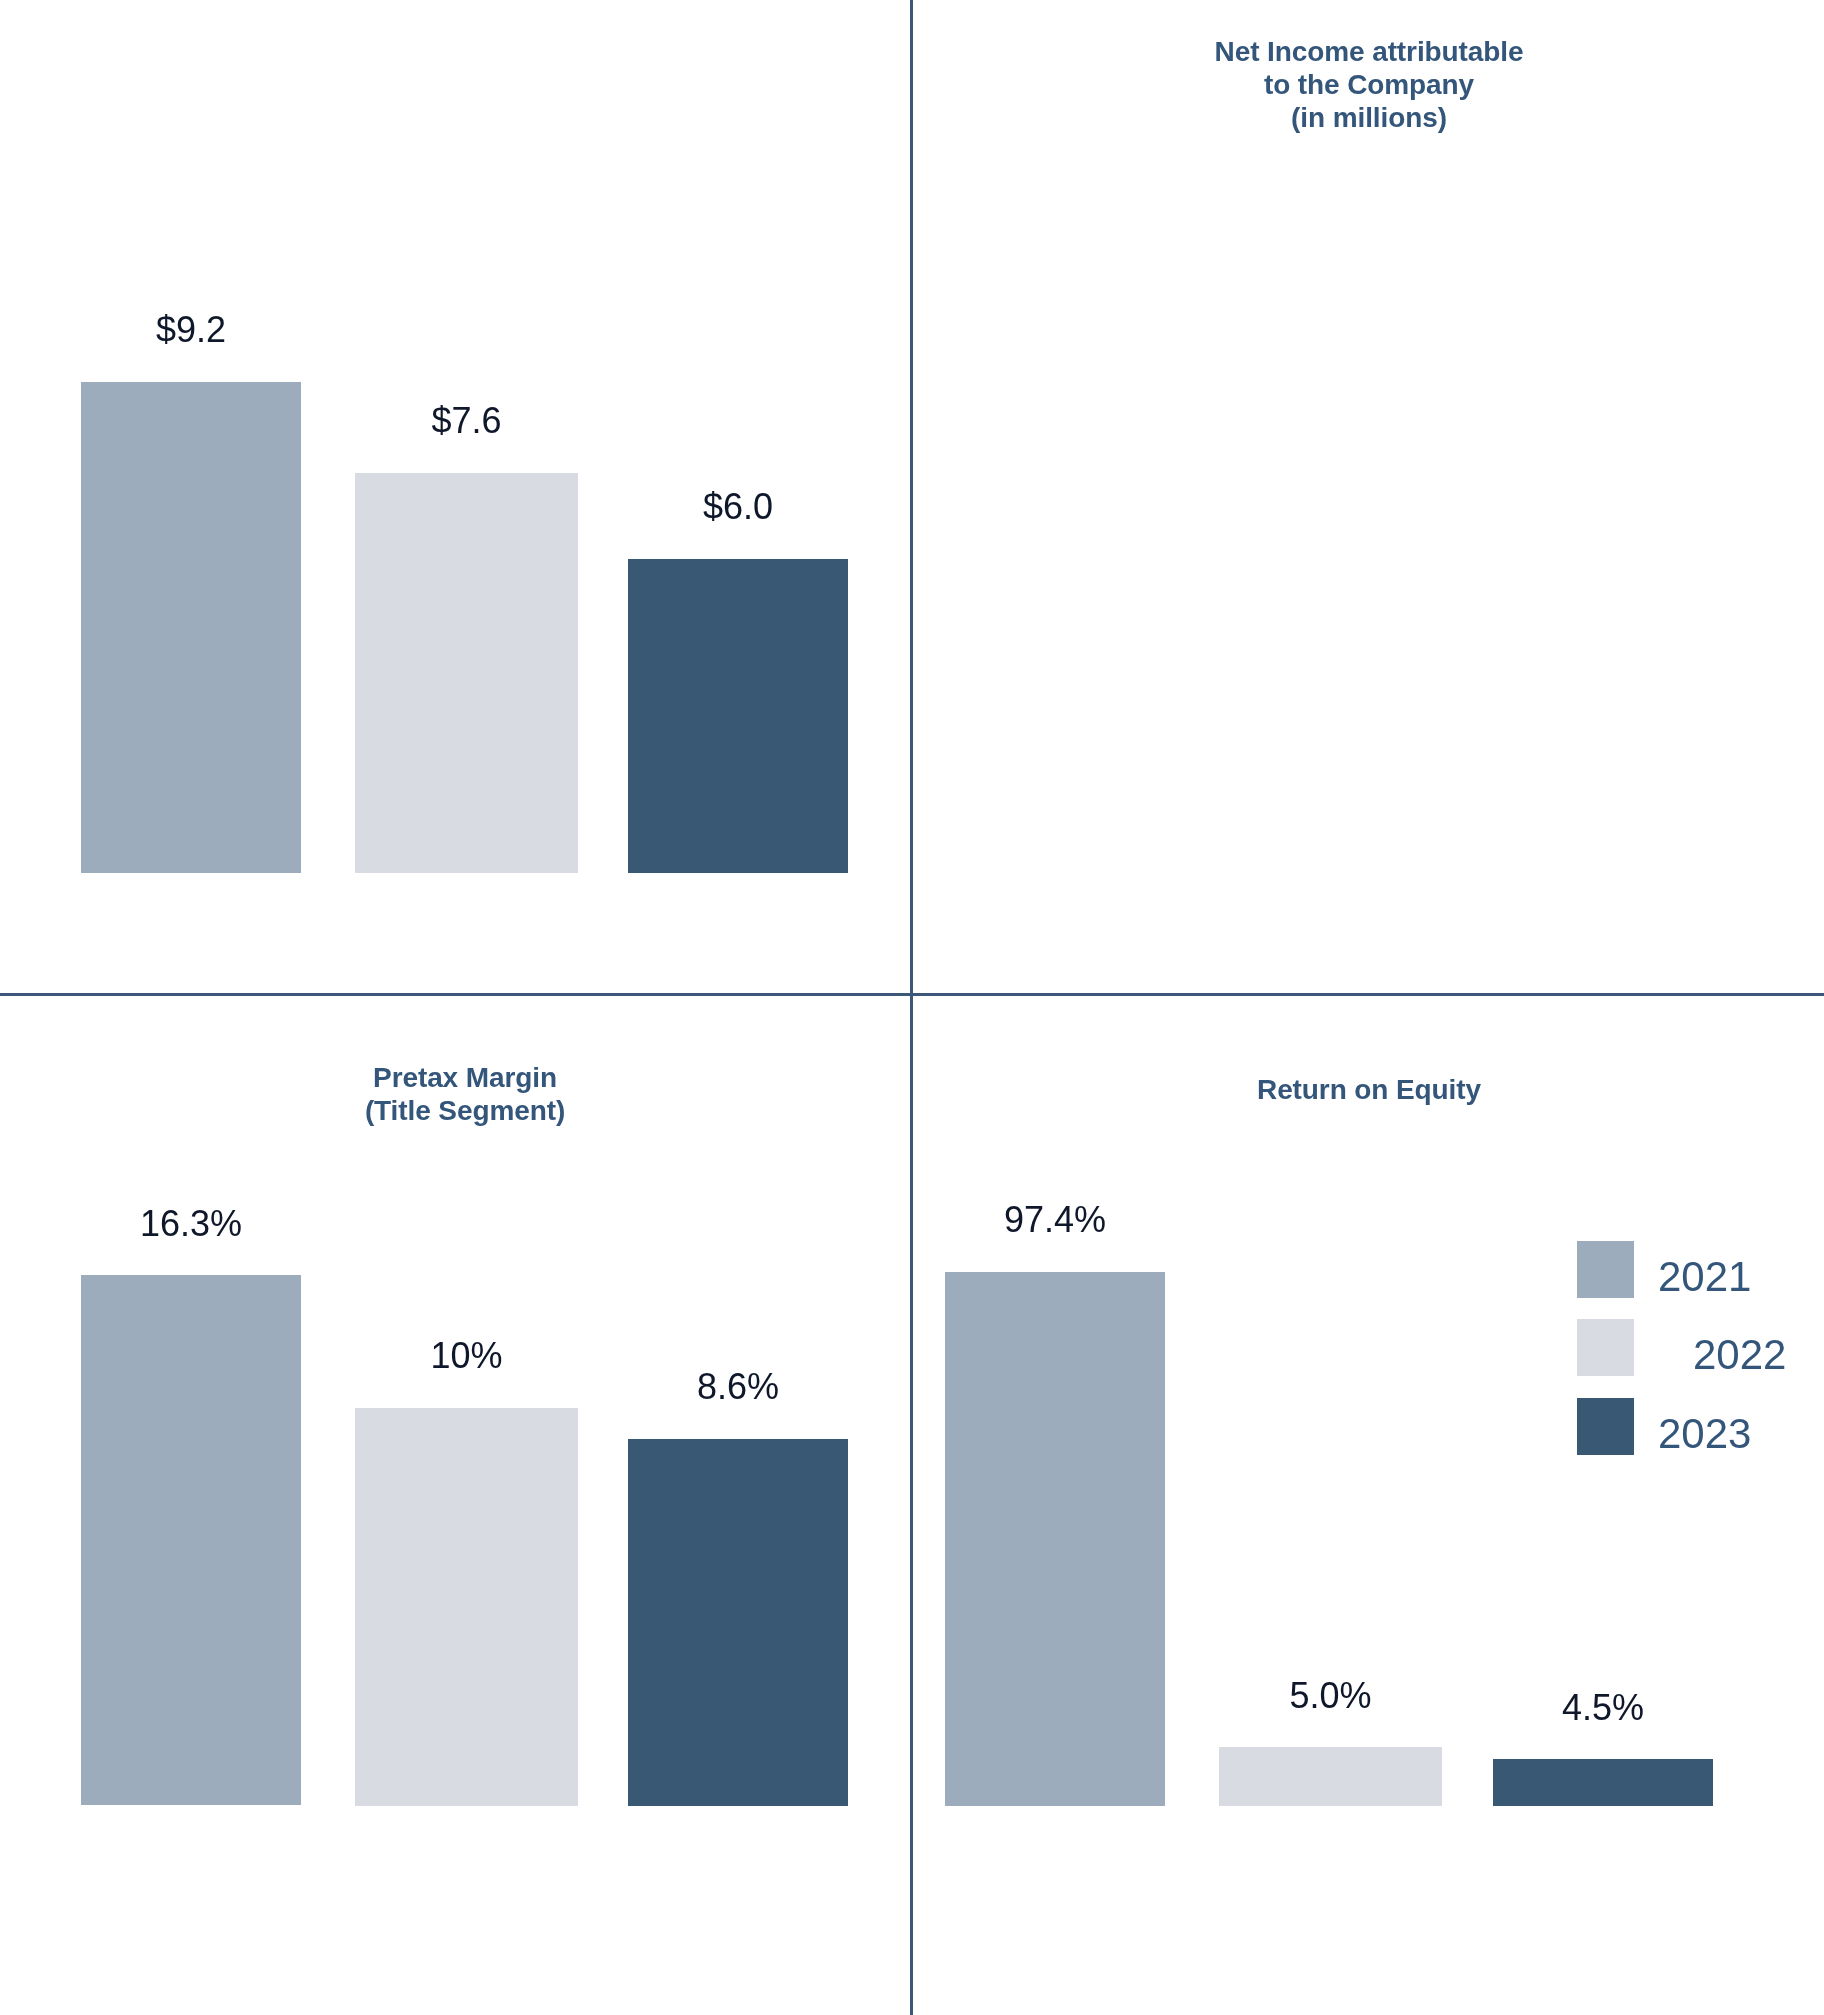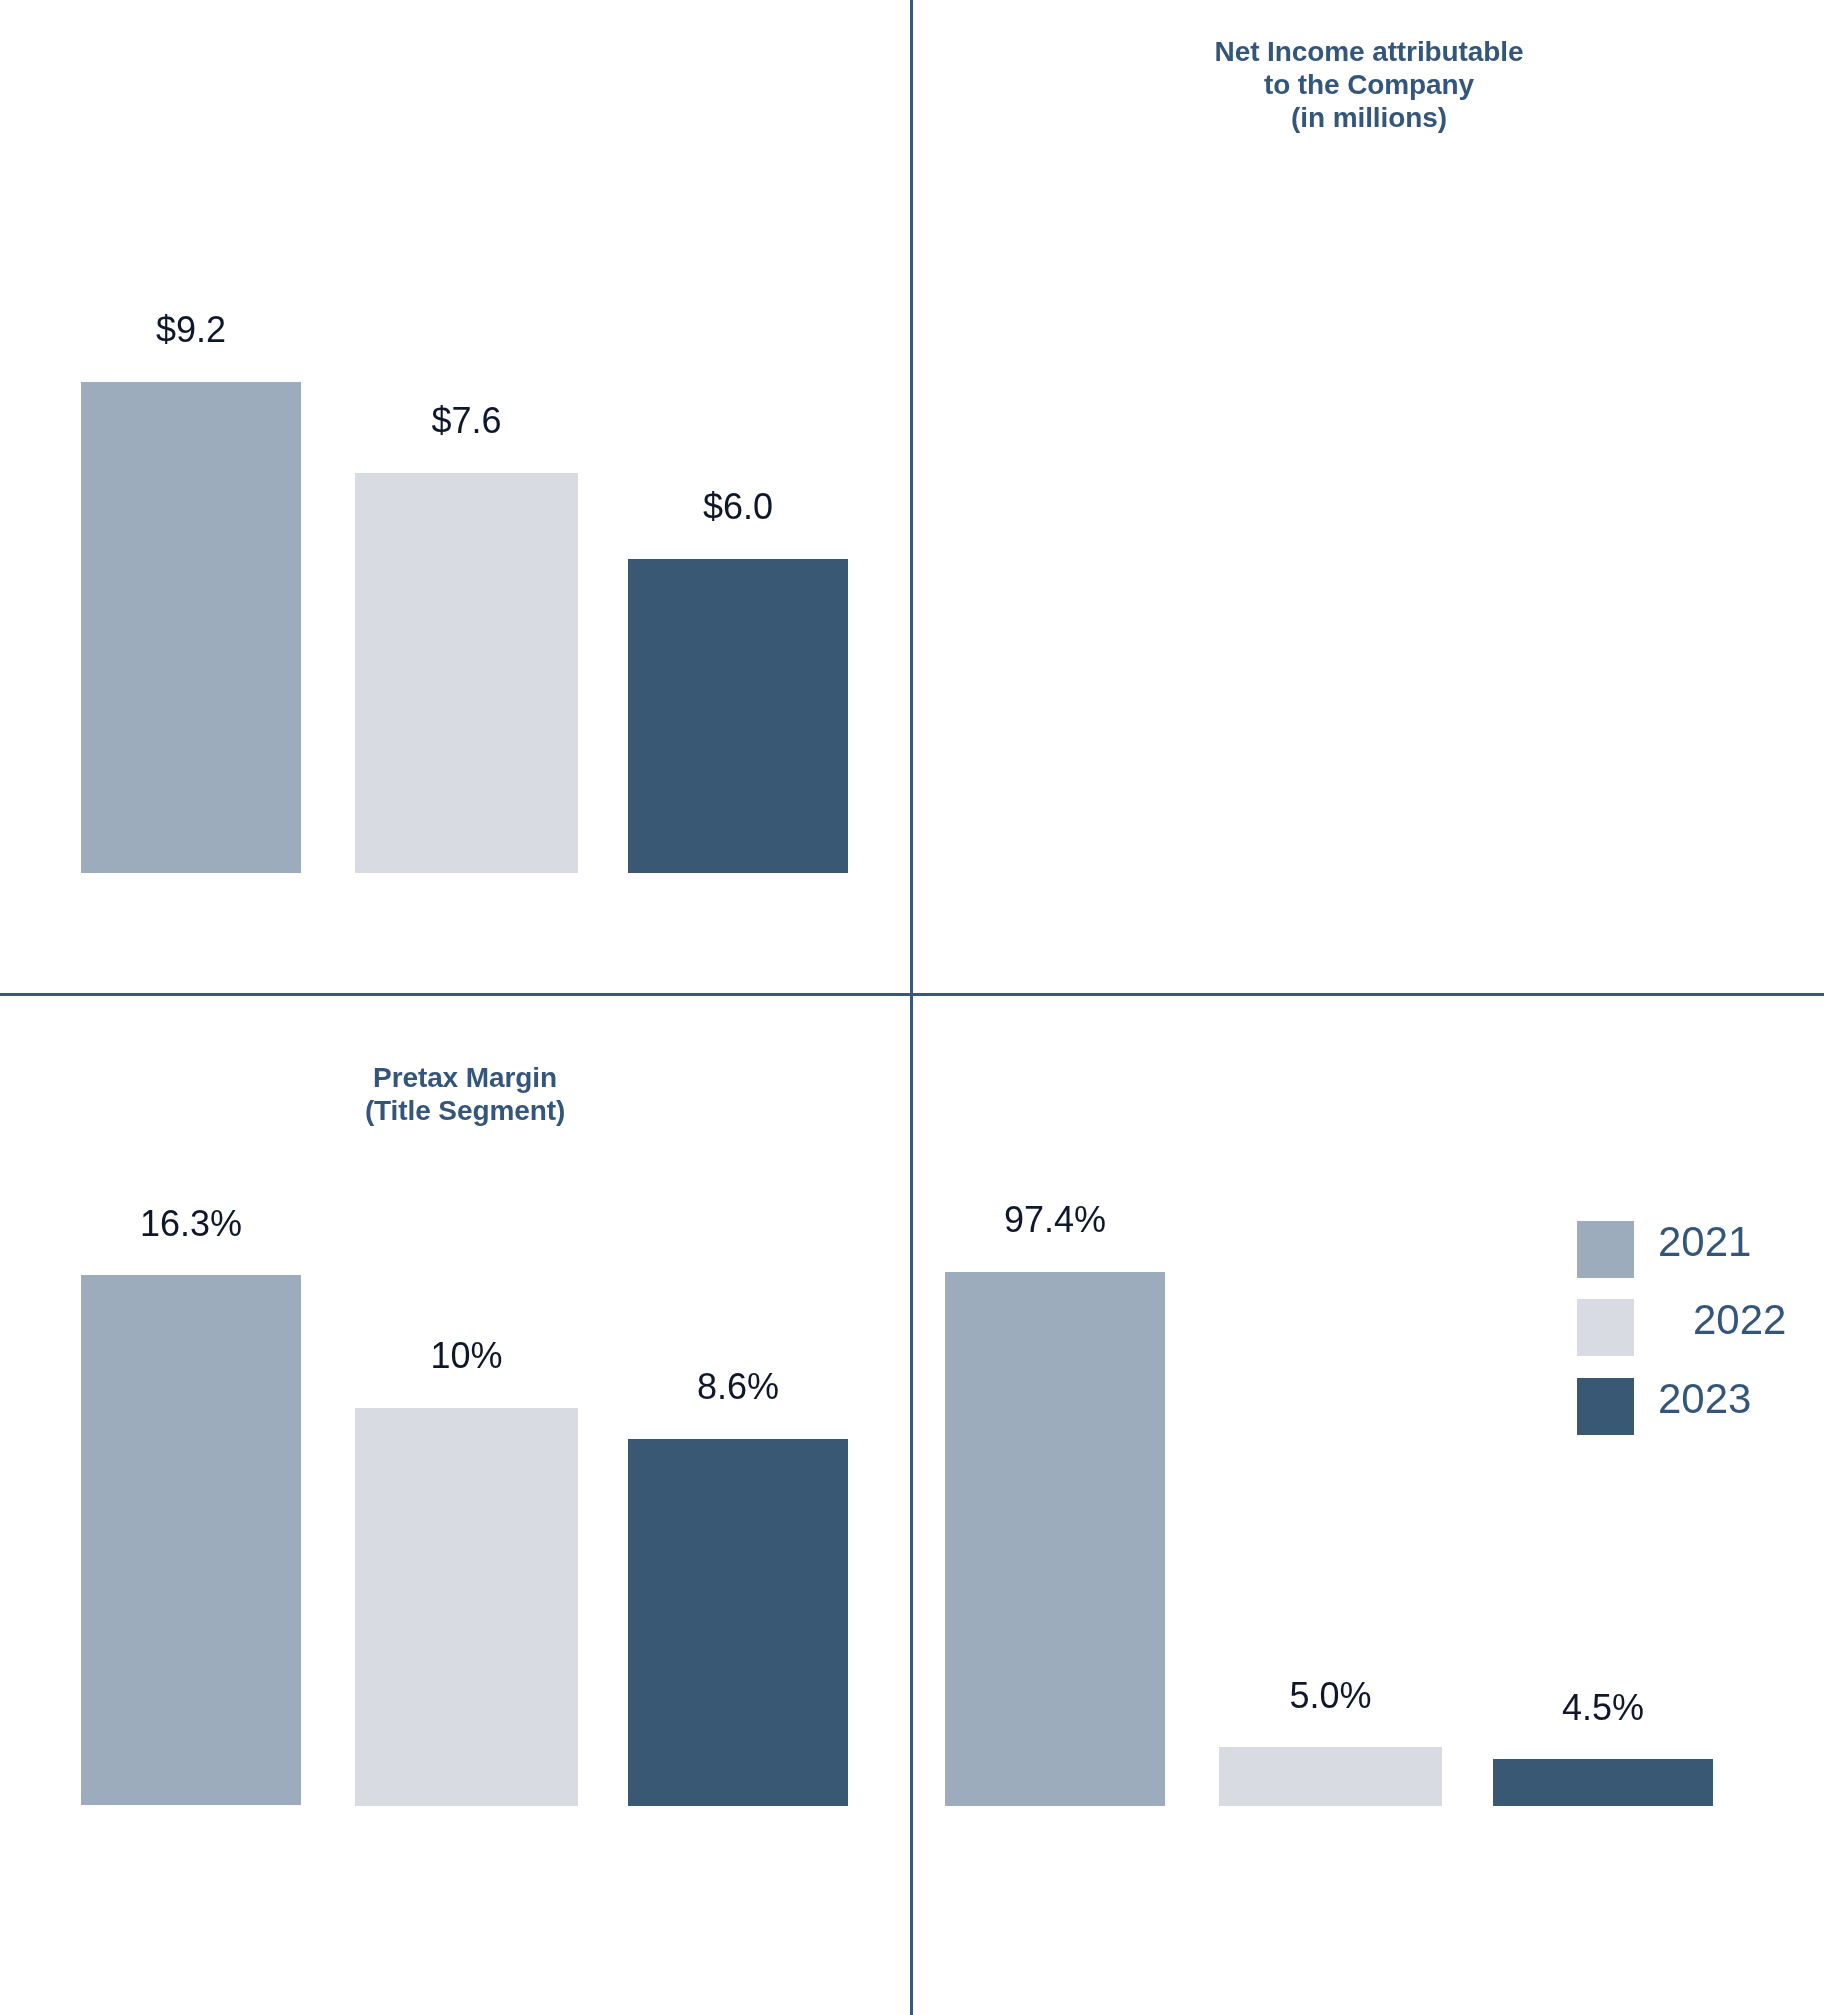--- a/index.html
+++ b/index.html
@@ -60,21 +60,21 @@
     color:#0f172a;
     font-size:36px;
     font-weight:400;
     text-align:center;
     white-space:nowrap;
     line-height:1;
   }
 
   
   .legend{ position:absolute; }
-  .legend-row{ position:absolute; display:flex; align-items:flex-start; }
+  .legend-row{ position:absolute; display:flex; align-items:flex-end;margin-top:20px; }
   .legend-swatch{ width:57px; height:57px; display:block; }
   .legend-text{
     color:#34567A; font-size:42px; line-height:1;
     margin-left:24px; white-space:nowrap;
   }
 </style>
 </head>
 <body>
 
 <div class="divider-v"></div>
@@ -118,20 +118,21 @@
 
     <div class="bar-label" style="left:355px; top:341px; width:223px;">10%</div>
     <div class="bar" style="left:355px; top:411px; width:223px; height:398px; background:#D8DBE2;"></div>
 
     <div class="bar-label" style="left:628px; top:372px; width:220px;">8.6%</div>
     <div class="bar" style="left:628px; top:442px; width:220px; height:367px; background:#395873;"></div>
   </div>
 </div>
 
 <div class="quad" id="q-br">
+  <div class="panel-title"><span>Return on Equity</span></div>
 
   <div class="plot">
     <div class="bar-label" style="left:32px; top:205px; width:220px;">97.4%</div>
     <div class="bar" style="left:32px; top:275px; width:220px; height:534px; background:#9CACBC;"></div>
 
     <div class="bar-label" style="left:306px; top:681px; width:223px;">5.0%</div>
     <div class="bar" style="left:306px; top:750px; width:223px; height:59px; background:#D8DBE2;"></div>
 
     <div class="bar-label" style="left:580px; top:693px; width:220px;">4.5%</div>
     <div class="bar" style="left:580px; top:762px; width:220px; height:47px; background:#395873;"></div>

